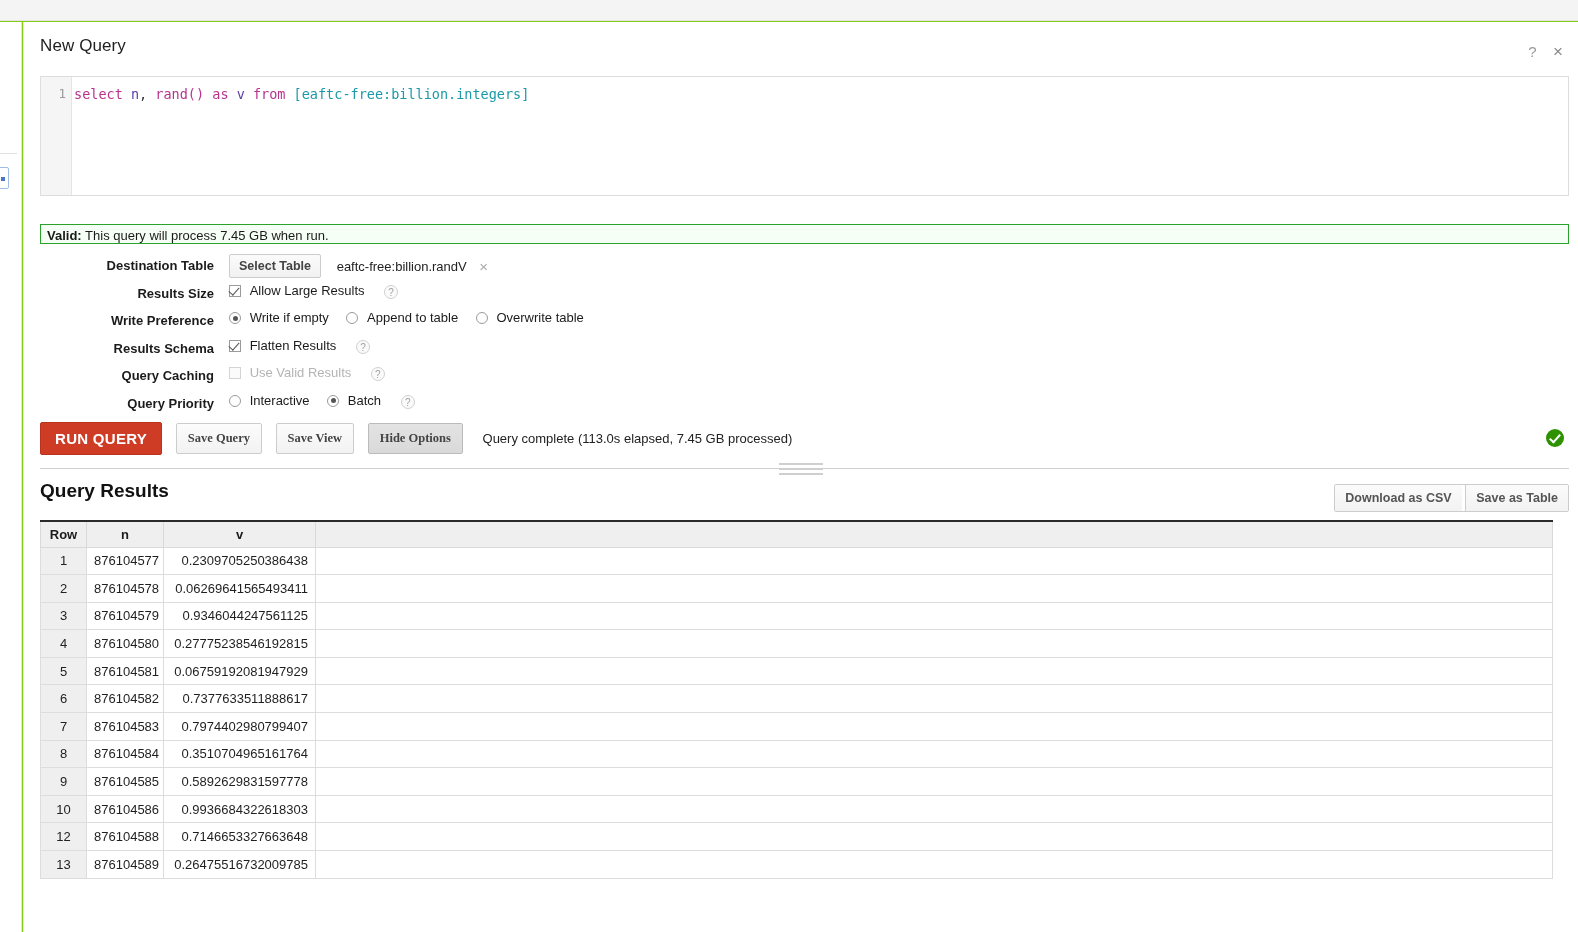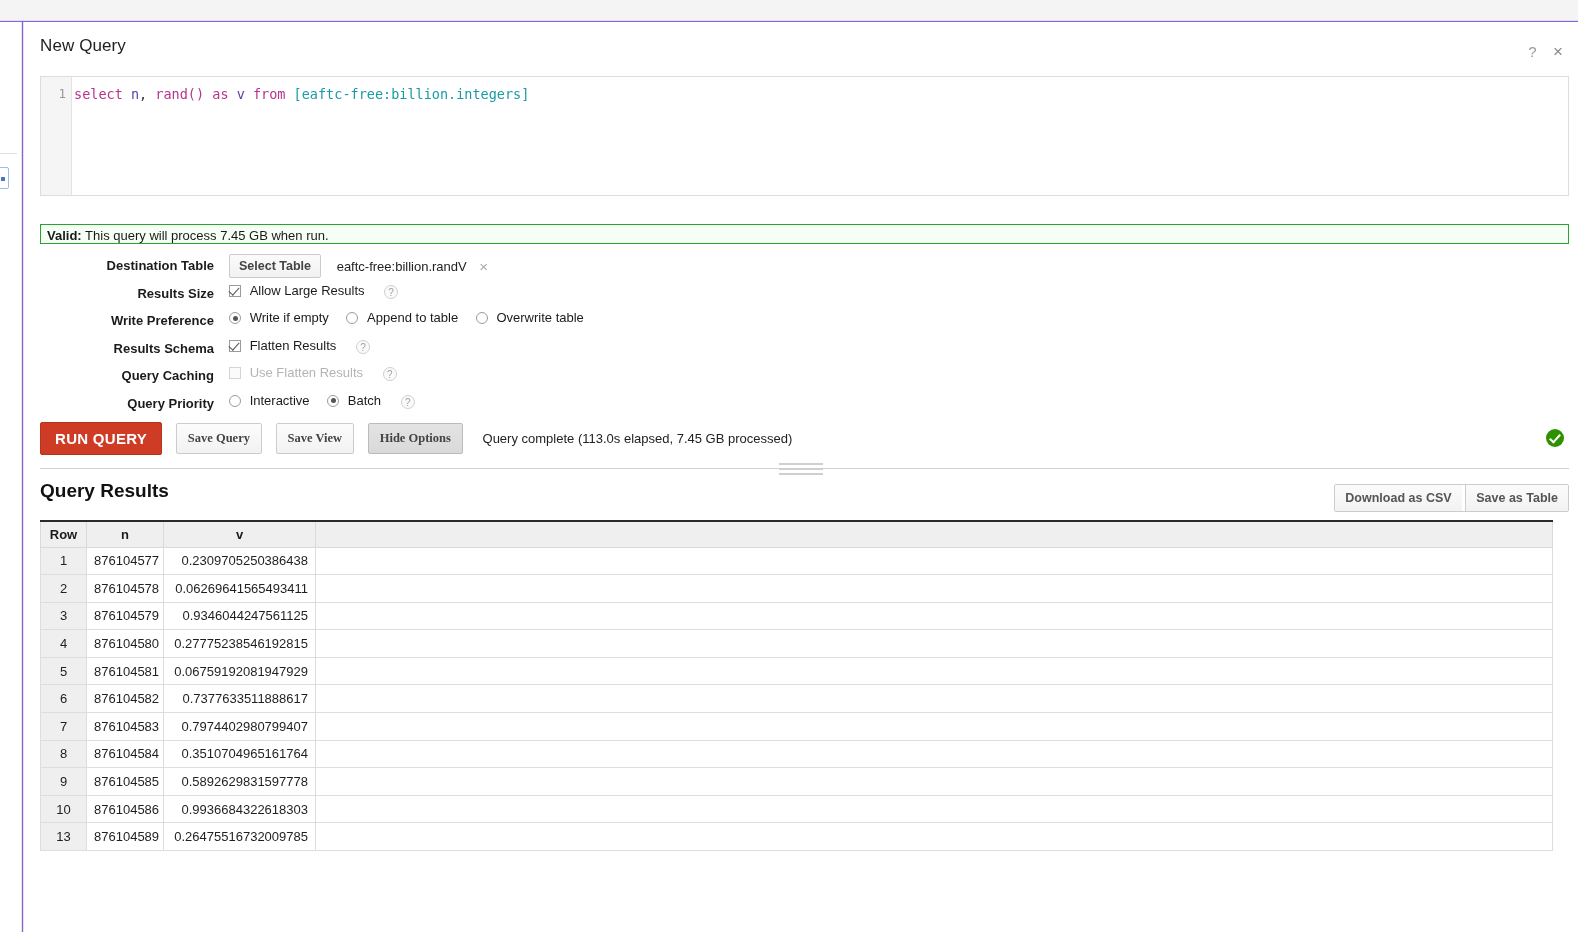--- a/index.html
+++ b/index.html
@@ -7,21 +7,21 @@
   html, body {
     margin: 0; padding: 0;
     width: 1578px; height: 932px;
     background: #ffffff;
     font-family: "Liberation Sans", sans-serif;
     font-size: 13px;
     color: #222222;
     overflow: hidden;
   }
 
-  #app { position: relative; width: 1578px; height: 932px; background:#8b5cf6; }
+  #app { position: relative; width: 1578px; height: 932px; background:#84cc16; }
 
   
   .top-strip {
     position: absolute; left: 0; top: 0;
     width: 1578px; height: 21px;
     background: #f4f4f4;
     border-bottom: 1px solid #e2e2e2;
   }
 
   
@@ -362,21 +362,21 @@
           </span>
           <span class="help">?</span>
         </div>
       </div>
 
       <div class="row">
         <div class="lbl">Query Caching</div>
         <div class="ctl">
           <span class="opt disabled">
             <span class="chk dis"></span>
-            <span class="opt-txt">Use Flatten Results</span>
+            <span class="opt-txt">Use Valid Results</span>
           </span>
           <span class="help">?</span>
         </div>
       </div>
 
       <div class="row">
         <div class="lbl">Query Priority</div>
         <div class="ctl">
           <span class="opt">
             <span class="radio"></span>
@@ -482,20 +482,26 @@
               <td class="num">0.5892629831597778</td>
               <td></td>
             </tr>
             <tr>
               <td class="rownum">10</td>
               <td class="num">876104586</td>
               <td class="num">0.9936684322618303</td>
               <td></td>
             </tr>
             <tr>
+              <td class="rownum">12</td>
+              <td class="num">876104588</td>
+              <td class="num">0.7146653327663648</td>
+              <td></td>
+            </tr>
+            <tr>
               <td class="rownum">13</td>
               <td class="num">876104589</td>
               <td class="num">0.26475516732009785</td>
               <td></td>
             </tr>
           </tbody>
       </table>
     </div>
 
   </div>

